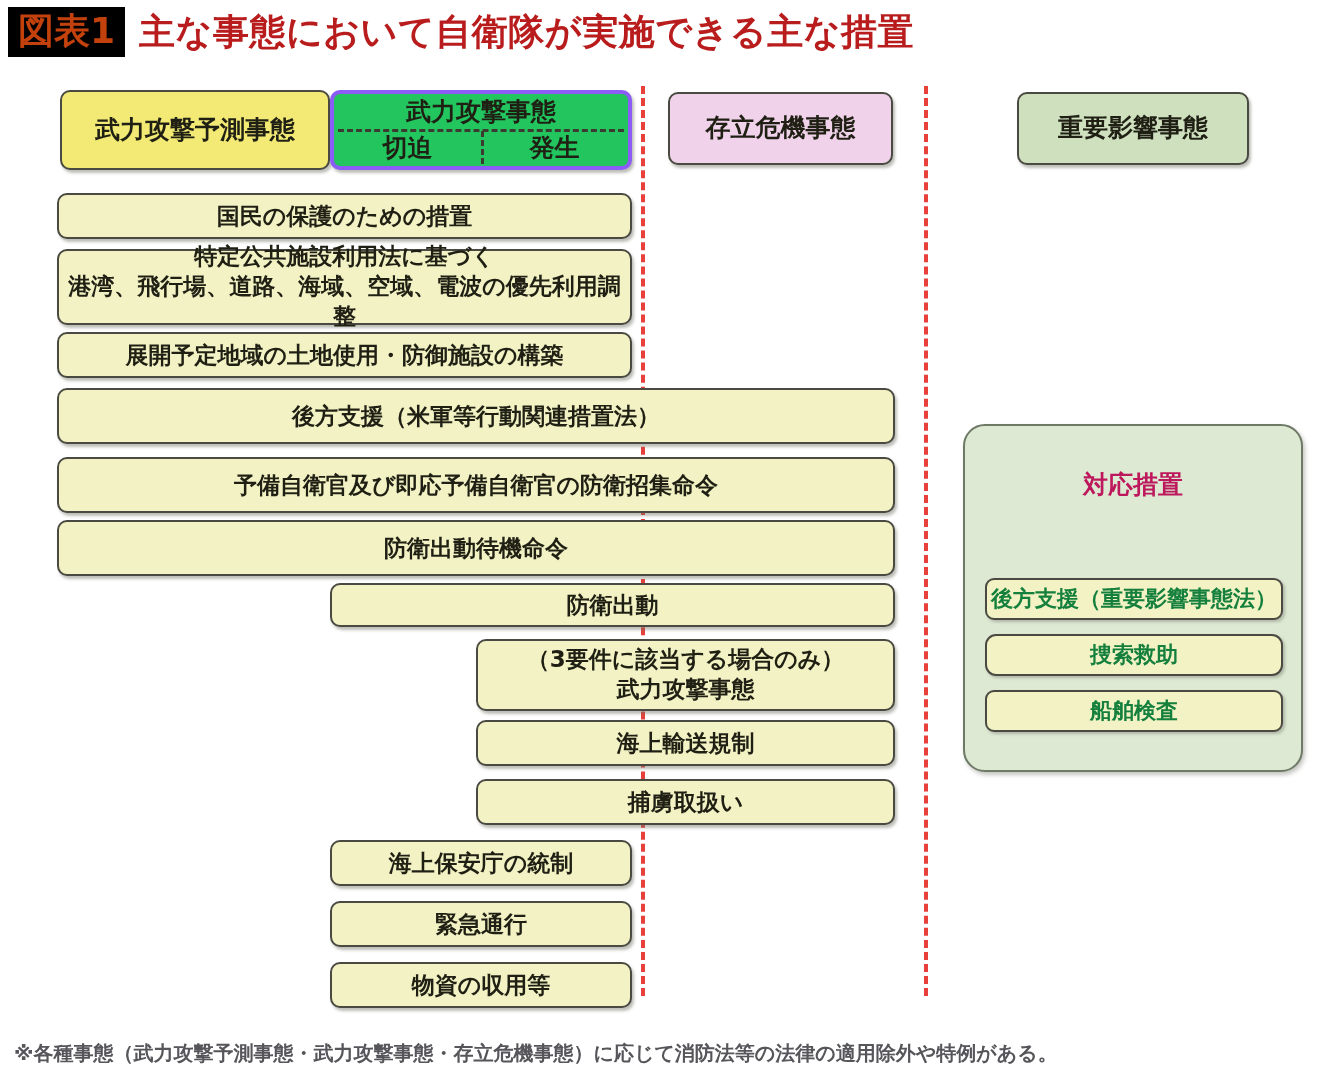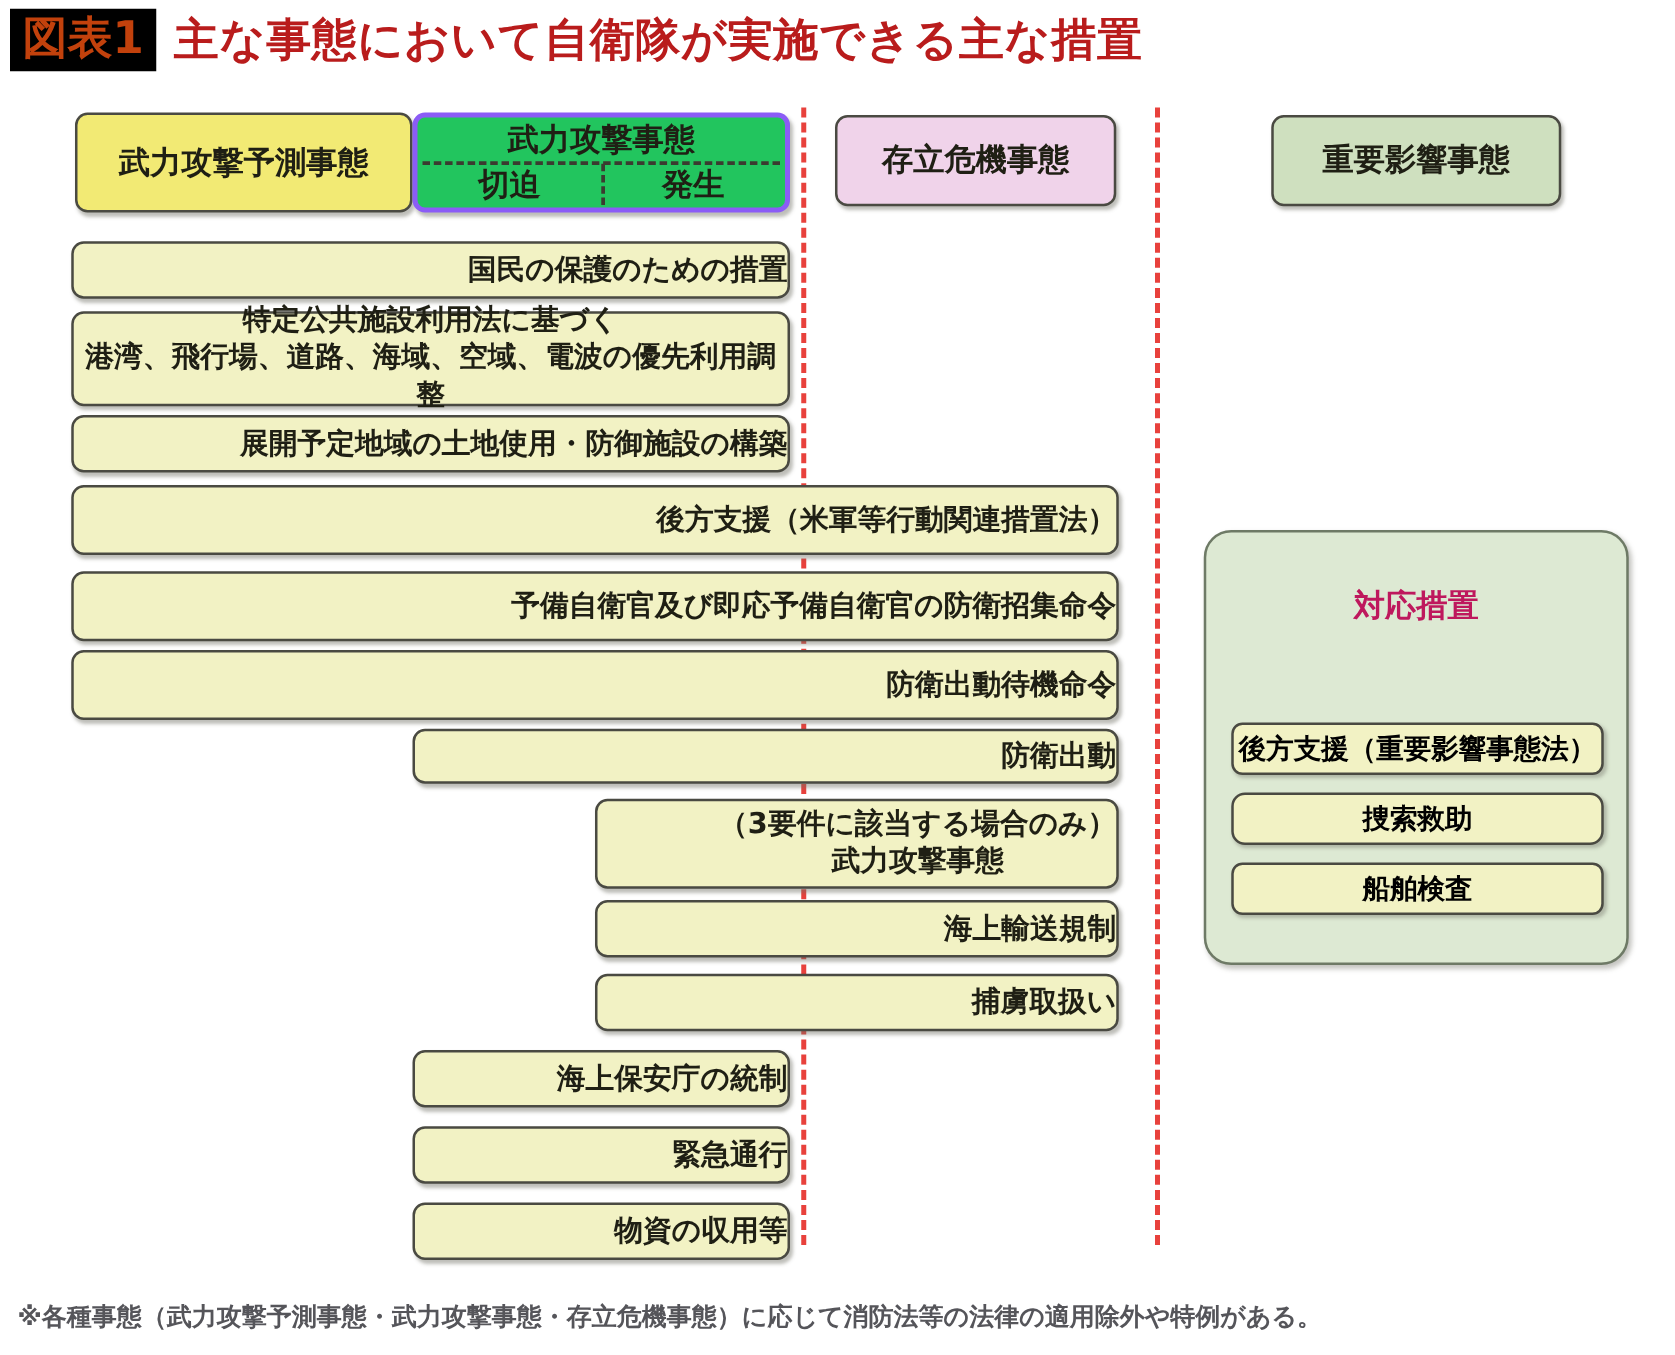--- a/index.html
+++ b/index.html
@@ -73,21 +73,20 @@
     color: #1f1f14;
     font-weight: bold;
     line-height: 1.22;
     box-shadow: 2px 3px 3px rgba(110,110,100,0.45);
     z-index: 2;
   }
 
   .measure {
     background: #f2f2c4;
     font-size: 23px;
-    justify-content: flex-end;
   }
   .measure.two-line { line-height: 1.3; }
 
   .hdr {
     font-size: 25px;
     border-width: 2px;
   }
   .hdr-pale   { background: #f2ea74; }
   .hdr-pink   { background: #f0d3ea; }
   .hdr-green  { background: #cfe0bf; }
@@ -165,21 +164,21 @@
     position: absolute;
     box-sizing: border-box;
     background: #f2f2c4;
     border: 2px solid #4a4a42;
     border-radius: 9px;
     display: flex;
     align-items: center;
     justify-content: center;
     font-size: 22px;
     font-weight: bold;
-    color: #000000;
+    color: #15803d;
     box-shadow: 2px 2px 3px rgba(110,110,100,0.4);
   }
 
   
   #footnote {
     position: absolute;
     left: 14px;
     top: 1040px;
     font-size: 20px;
     font-weight: bold;

